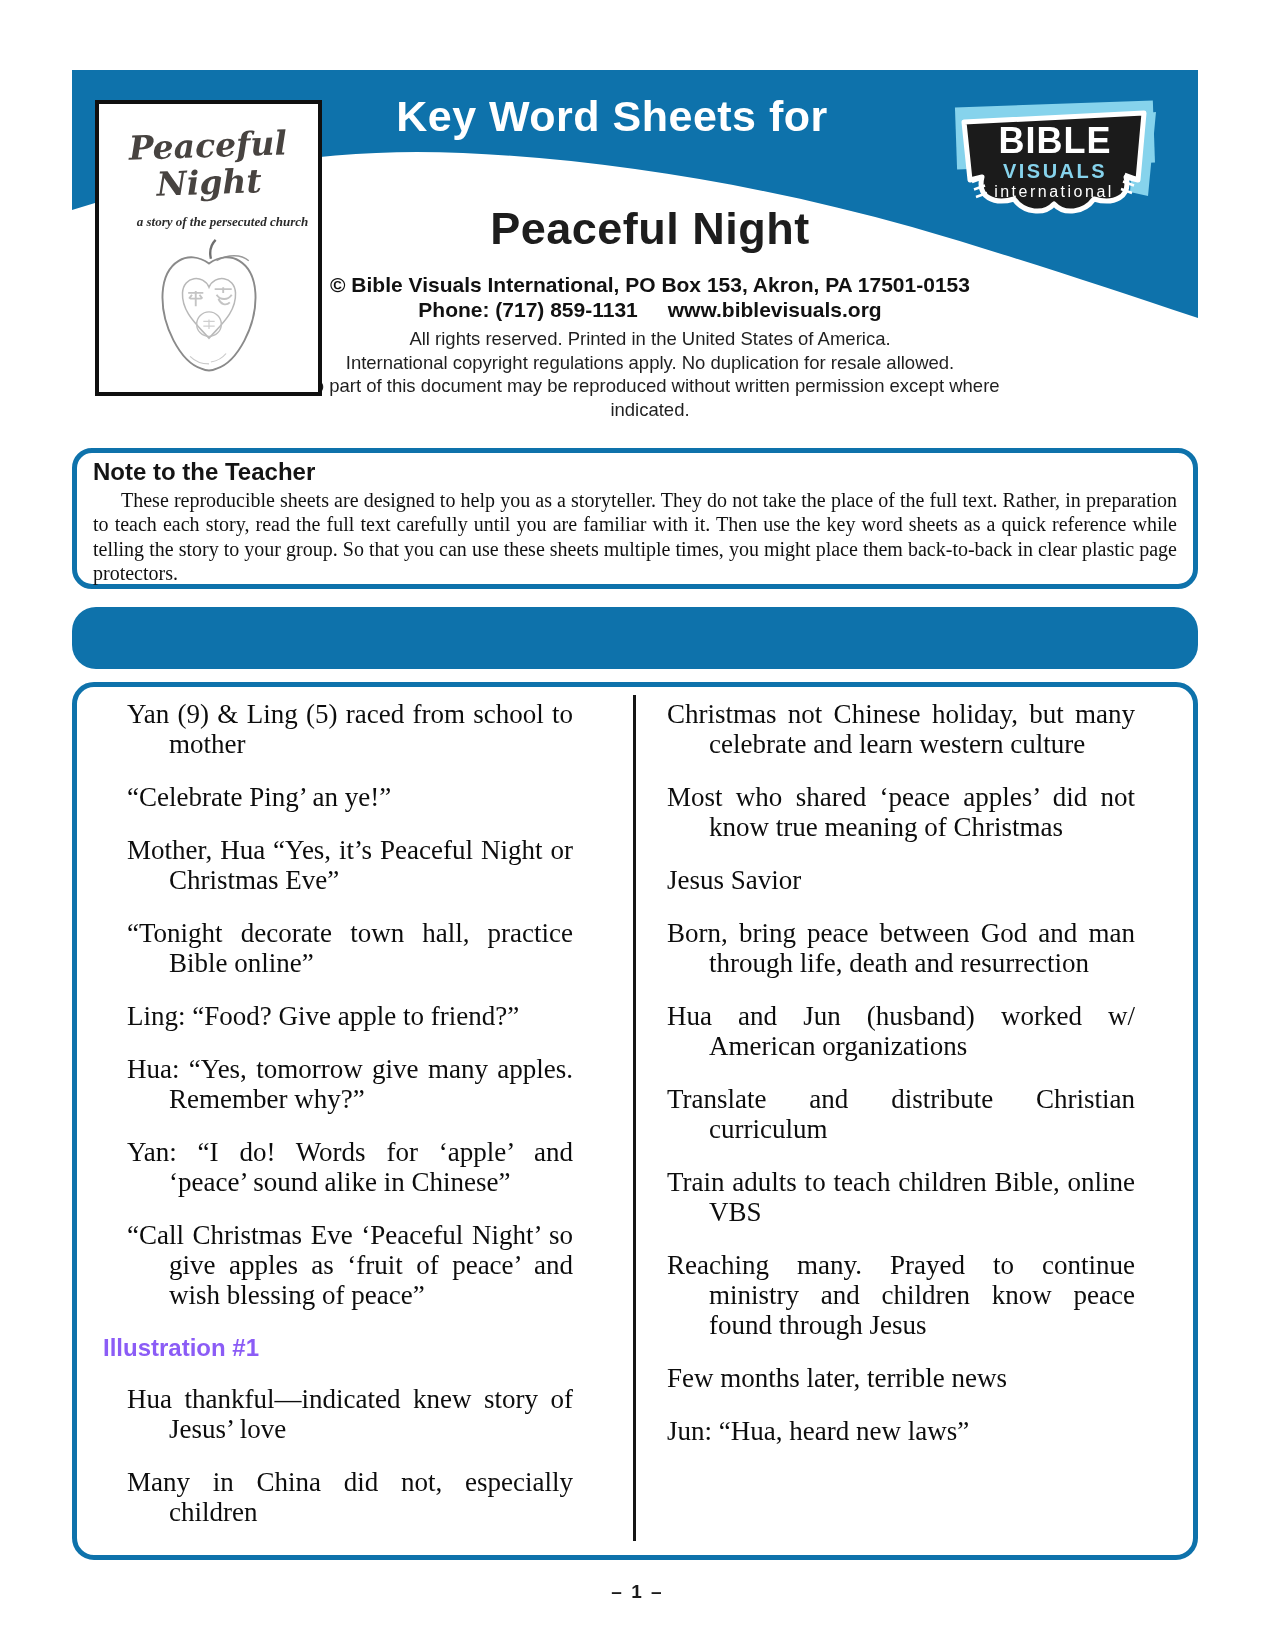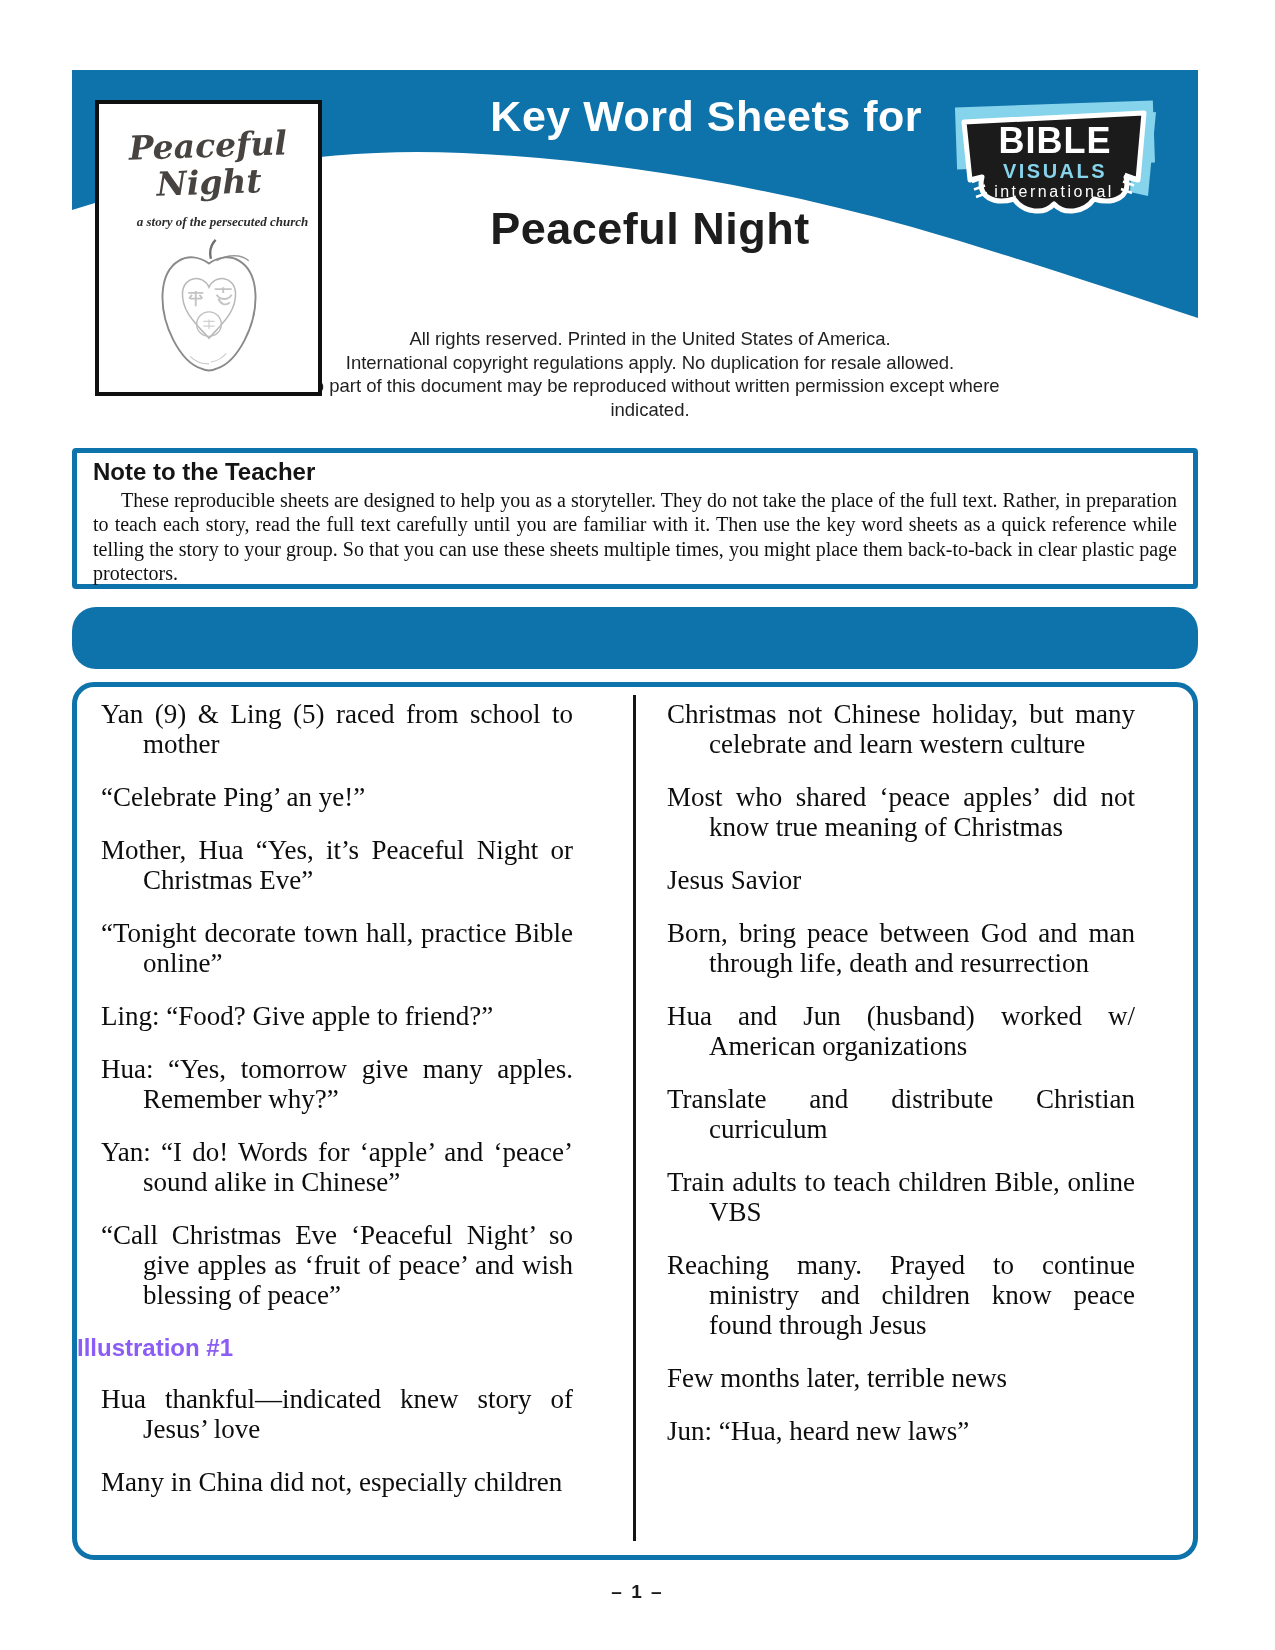--- a/index.html
+++ b/index.html
@@ -5,21 +5,21 @@
   * { margin:0; padding:0; box-sizing:border-box; }
   html,body { background:#ffffff; }
   .page {
     position:relative; width:1275px; height:1650px; margin:0 auto;
     background:#ffffff; overflow:hidden;
     font-family:"Liberation Sans", sans-serif; color:#1a1a1a;
   }
   
   .band-svg { position:absolute; left:72px; top:70px; width:1126px; height:390px; }
   .banner-title {
-    position:absolute; left:302px; top:92px; width:620px; text-align:right;
+    position:absolute; left:302px; top:92px; width:620px; text-align:center;
     font-size:43px; font-weight:bold; color:#ffffff; letter-spacing:0.5px;
   }
   .story-title {
     position:absolute; left:350px; top:203px; width:600px; text-align:center;
     font-size:45px; font-weight:bold; color:#1d1d1d; letter-spacing:0.5px;
   }
   .copy-block {
     position:absolute; left:330px; top:273px; width:640px; text-align:center;
     font-size:21px; font-weight:bold; color:#111; line-height:1.18;
   }
@@ -40,40 +40,40 @@
   .cover-sub {
     margin-top:12px; font-family:"Liberation Serif", serif; font-style:italic; font-weight:bold;
     font-size:13px; color:#2b2b2b;margin-left:28px;
   }
   .apple-svg { display:block; margin:8px auto 0; width:118px; height:142px; }
   
   .bvi-svg { position:absolute; left:942px; top:96px; width:228px; height:150px; z-index:3; }
   
   .note-box {
     position:absolute; left:72px; top:448px; width:1126px; height:141px;
-    border:5px solid #0e72ab; border-radius:4px; background:#fff; padding:5px 16px 0 16px;
+    border:5px solid #0e72ab; border-radius:20px; background:#fff; padding:5px 16px 0 16px;
   }
   .note-title { font-size:24px; font-weight:bold; color:#141414; }
   .note-body {
     margin-top:2px; font-family:"Liberation Serif", serif; font-size:20px;
     line-height:1.22; text-align:justify; text-indent:28px; color:#111;
   }
   
   .blue-bar {
     position:absolute; left:72px; top:607px; width:1126px; height:62px;
     background:#0e72ab; border-radius:24px;
   }
   
   .kw-box {
     position:absolute; left:72px; top:682px; width:1126px; height:878px;
     border:5px solid #0e72ab; border-radius:22px; background:#fff;
     display:flex; align-items:stretch;
   }
   .kw-col { font-family:"Liberation Serif", serif; font-size:27px; line-height:30px; color:#0d0d0d; }
-  .kw-col-left  { width:556px; padding:12px 60px 0 24px; }
+  .kw-col-left  { width:556px; padding:12px 60px 0 50px; }
   .kw-divider   { width:3px; background:#151515; margin:8px 0 14px 0; }
   .kw-col-right { flex:1; padding:12px 58px 0 31px; }
   p.kw {
     text-align:justify; margin:0 0 23px 0;
     padding-left:42px; text-indent:-42px;
   }
   .kw-heading {
     font-family:"Liberation Sans", sans-serif; font-size:24px; font-weight:bold;
     color:#8b5cf6; margin:4px 0 21px -24px;
   }
@@ -121,20 +121,26 @@
       <path d="M30,86 l11,-4 M32,93.5 l11,-4 M34,101 l11,-4"></path>
       <path d="M194,82 l-11,-4 M192,89.5 l-11,-4 M190,97 l-11,-4"></path>
     </g>
     <text x="113" y="57" text-anchor="middle" font-family="Liberation Sans, sans-serif" font-weight="bold" font-size="36" fill="#ffffff" letter-spacing="1">BIBLE</text>
     <text x="113" y="82" text-anchor="middle" font-family="Liberation Sans, sans-serif" font-weight="bold" font-size="20" fill="#86d3ec" letter-spacing="2.5">VISUALS</text>
     <text x="112" y="101" text-anchor="middle" font-family="Liberation Sans, sans-serif" font-size="16" fill="#ffffff" letter-spacing="2.5">international</text>
   </svg>
 
   <div class="story-title">Peaceful Night</div>
 
+  <div class="copy-block">
+    <div>© Bible Visuals International, PO Box 153, Akron, PA 17501-0153</div>
+    <div>
+      <span>Phone: (717) 859-1131</span><span class="web">www.biblevisuals.org</span>
+    </div>
+  </div>
 
   <div class="rights-block">
     <div>All rights reserved. Printed in the United States of America.</div>
     <div>International copyright regulations apply. No duplication for resale allowed.</div>
     <div>No part of this document may be reproduced without written permission except where indicated.</div>
   </div>
 
   <div class="note-box">
     <div class="note-title">Note to the Teacher</div>
     <div class="note-body">These reproducible sheets are designed to help you as a storyteller. They do not take the place of the full text. Rather, in preparation to teach each story, read the full text carefully until you are familiar with it. Then use the key word sheets as a quick reference while telling the story to your group. So that you can use these sheets multiple times, you might place them back-to-back in clear plastic page protectors.</div>

